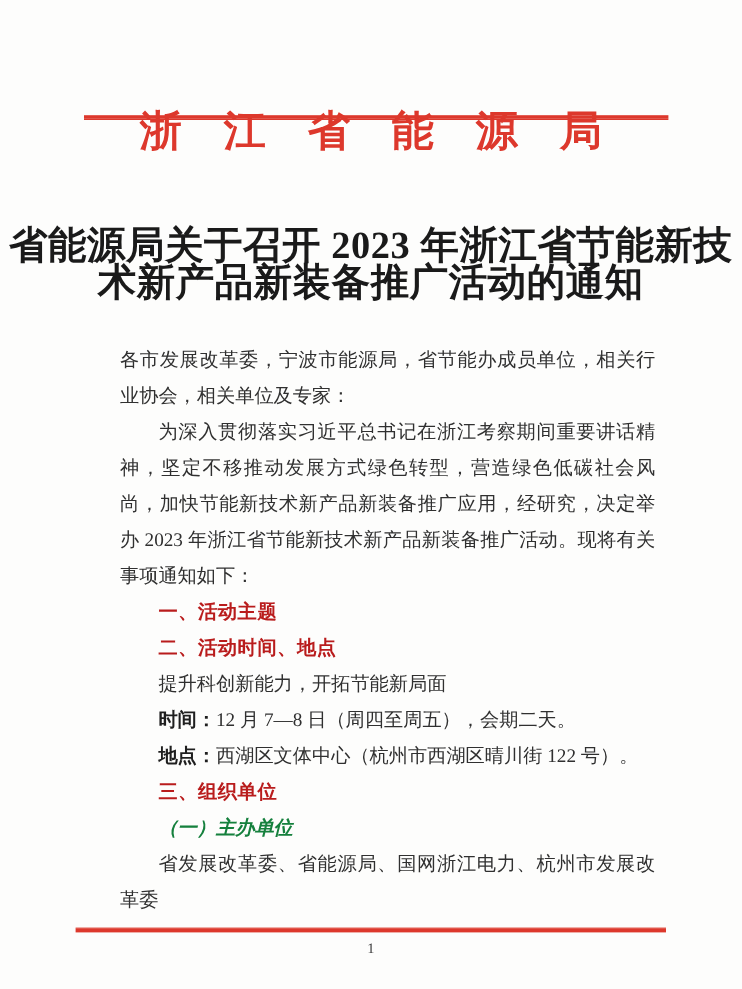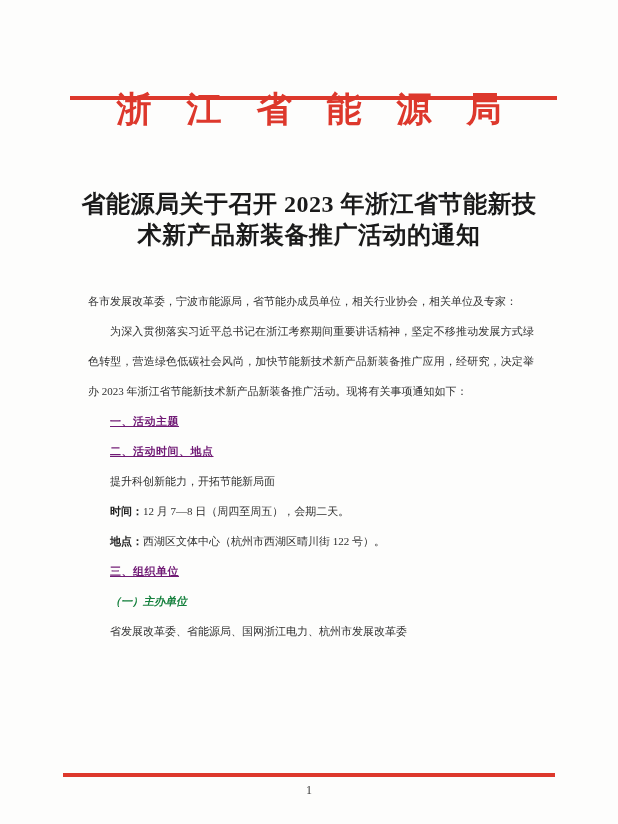--- a/index.html
+++ b/index.html
@@ -31,41 +31,40 @@
   .rule-header {
     position: absolute; top: 96px; left: 70px; width: 487px;
     height: 1px;
     border-top: 3px solid var(--accent);
     border-bottom: 1px solid var(--accent);
   }
   
   .doc-title {
     position: absolute; top: 189px; left: 0; width: 618px;
     text-align: center;
-    font-size: 24px; font-weight: 700;
+    font-size: 32px; font-weight: 700;
     color: #1a1a1a;
     line-height: 31px;
     letter-spacing: 0.5px;
   }
   
   .doc-body {
-    position: absolute; top: 286px; left: 88px; width: 446px;
-    font-size: 11px; line-height: 30px;
+    position: absolute; top: 286px; left: 100px; width: 446px;
+    font-size: 16px; line-height: 30px;
     color: #303030;
     text-align: justify;
   }
   .doc-body p { margin: 0; }
   .indent { text-indent: 2em; }
   .single { white-space: nowrap; }
   .heading {
     font-weight: 700;
-    color: #701a75;
+    color: #b91c1c;
     font-family: "Liberation Sans", "DejaVu Sans", sans-serif;
     letter-spacing: 0.5px;
-    text-decoration: underline;
   }
   .subheading {
     font-weight: 700;
     font-style: italic;
     color: #15803d;
   }
   .lbl {
     font-weight: 700;
     font-style: normal;
     font-family: "Liberation Sans", "DejaVu Sans", sans-serif;

